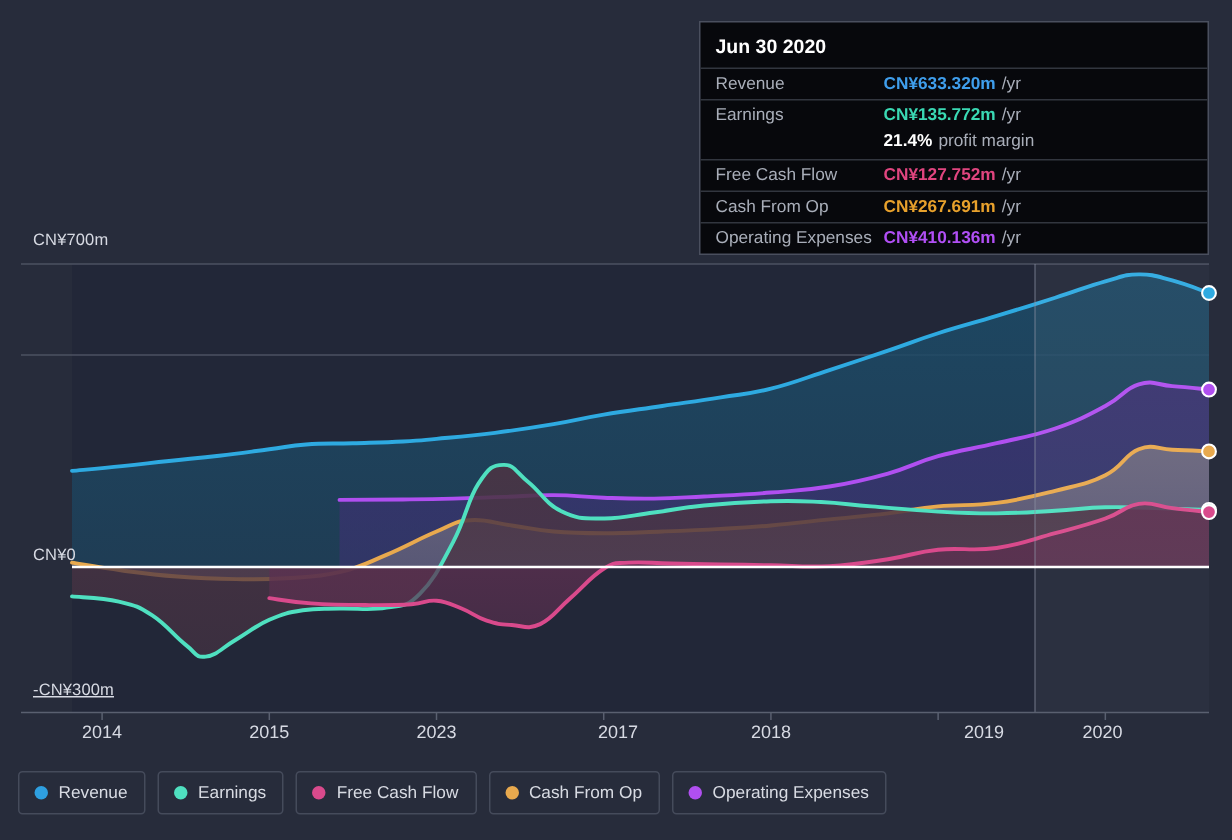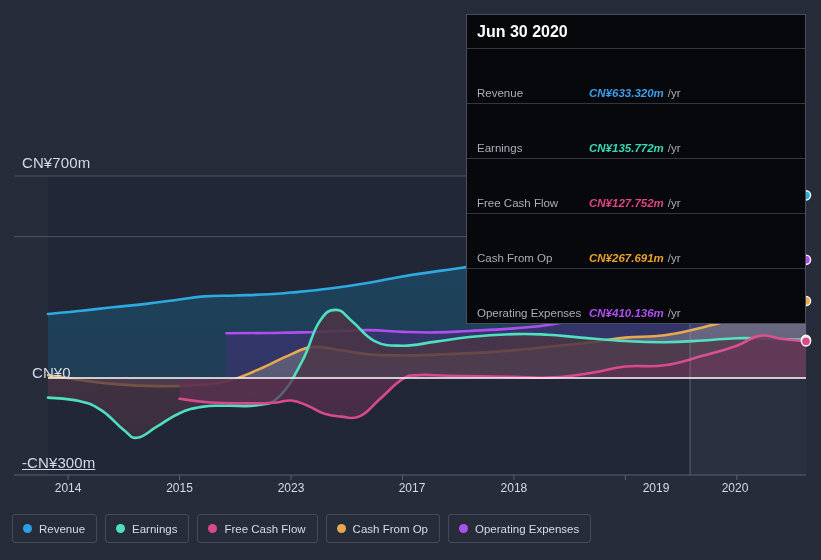--- a/index.html
+++ b/index.html
@@ -21,27 +21,27 @@
   #plot {
     position: absolute;
     left: 0; top: 0;
     width: 821px; height: 500px;
   }
   #plot svg { display: block; }
 
   
   .ylabel {
     position: absolute;
-    font-size: 15px;
+    font-size: 11px;
     color: #d7dae3;
     white-space: nowrap;
     letter-spacing: .1px;
   }
   #ylabel-top  { left: 22px; top: 154px; }
-  #ylabel-zero { left: 32px; top: 364px; text-align: center; }
+  #ylabel-zero { left: 22px; top: 364px; text-align: center; }
   #ylabel-bot  { left: 22px; top: 454px; text-decoration: underline; }
 
   
   .xlabel {
     position: absolute;
     font-size: 12px;
     color: #d7dae3;
     transform: translateX(-50%);
     top: 481px;
     white-space: nowrap;
@@ -51,40 +51,40 @@
   #tooltip {
     position: absolute;
     left: 466px; top: 14px;
     width: 340px;
     background: #07080c;
     border: 1px solid #4a4f5e;
     padding: 0;
     z-index: 40;
   }
   #tt-date {
-    font-size: 16px; font-weight: bold; color: #ffffff;
+    font-size: 13px; font-weight: bold; color: #ffffff;
     padding: 8px 10px 7px 10px;
   }
   .tt-row {
     display: flex;
     align-items: baseline;
     border-top: 1px solid #32363f;
     padding: 4px 10px 4px 10px;
     font-size: 11.5px;
     min-height: 17px;
   }
   .tt-row.noline { border-top: none; padding-top: 1px; padding-bottom: 6px; }
   .tt-key {
     color: #a9aeb9;
     width: 112px;
     flex: 0 0 112px;
     white-space: nowrap;
   }
-  .tt-val { font-weight: bold; white-space: nowrap; font-style: italic; }
-  .tt-unit { color: #a9aeb9; margin-left: 4px; margin-top: 34px; }
+  .tt-val { font-weight: bold; white-space: nowrap; }
+  .tt-unit { color: #a9aeb9; margin-left: 4px; }
 
   
   #legend {
     position: absolute;
     left: 12px; top: 514px;
     display: flex;
     gap: 8px;
     align-items: center;
   }
   .legend-item {
@@ -189,20 +189,25 @@
         <div class="tt-row">
           <div class="tt-key">Revenue</div>
           <div class="tt-val" style="color: rgb(63, 158, 236);">CN¥633.320m</div>
           <div class="tt-unit">/yr</div>
         </div>
         <div class="tt-row">
           <div class="tt-key">Earnings</div>
           <div class="tt-val" style="color: rgb(58, 217, 180);">CN¥135.772m</div>
           <div class="tt-unit">/yr</div>
         </div>
+        <div class="tt-row noline">
+          <div class="tt-key"></div>
+          <div class="tt-val" style="color: rgb(255, 255, 255);">21.4%</div>
+          <div class="tt-unit">profit margin</div>
+        </div>
         <div class="tt-row">
           <div class="tt-key">Free Cash Flow</div>
           <div class="tt-val" style="color: rgb(224, 69, 127);">CN¥127.752m</div>
           <div class="tt-unit">/yr</div>
         </div>
         <div class="tt-row">
           <div class="tt-key">Cash From Op</div>
           <div class="tt-val" style="color: rgb(232, 161, 44);">CN¥267.691m</div>
           <div class="tt-unit">/yr</div>
         </div>

